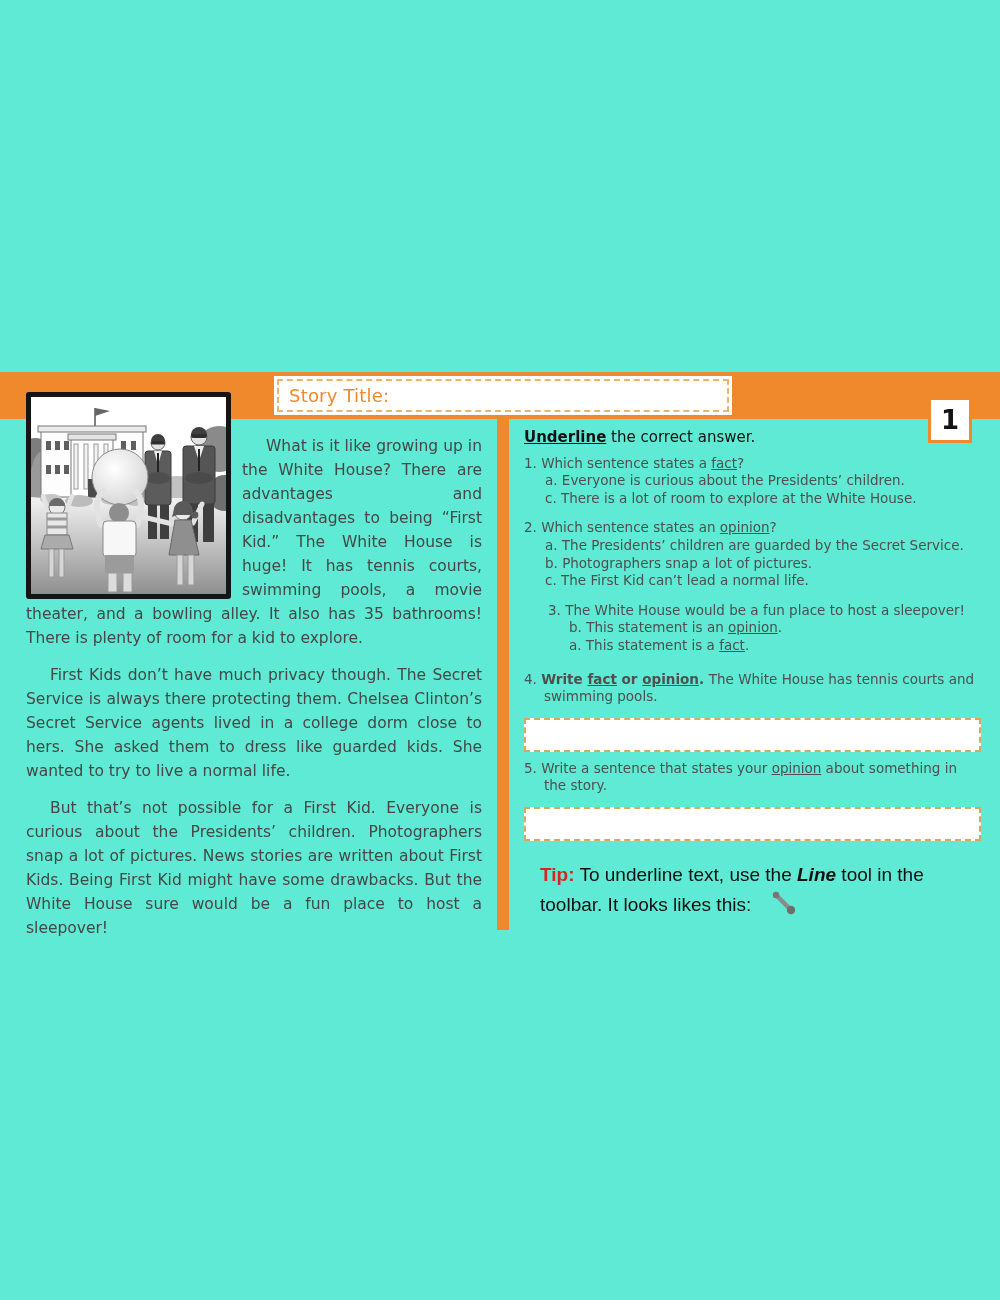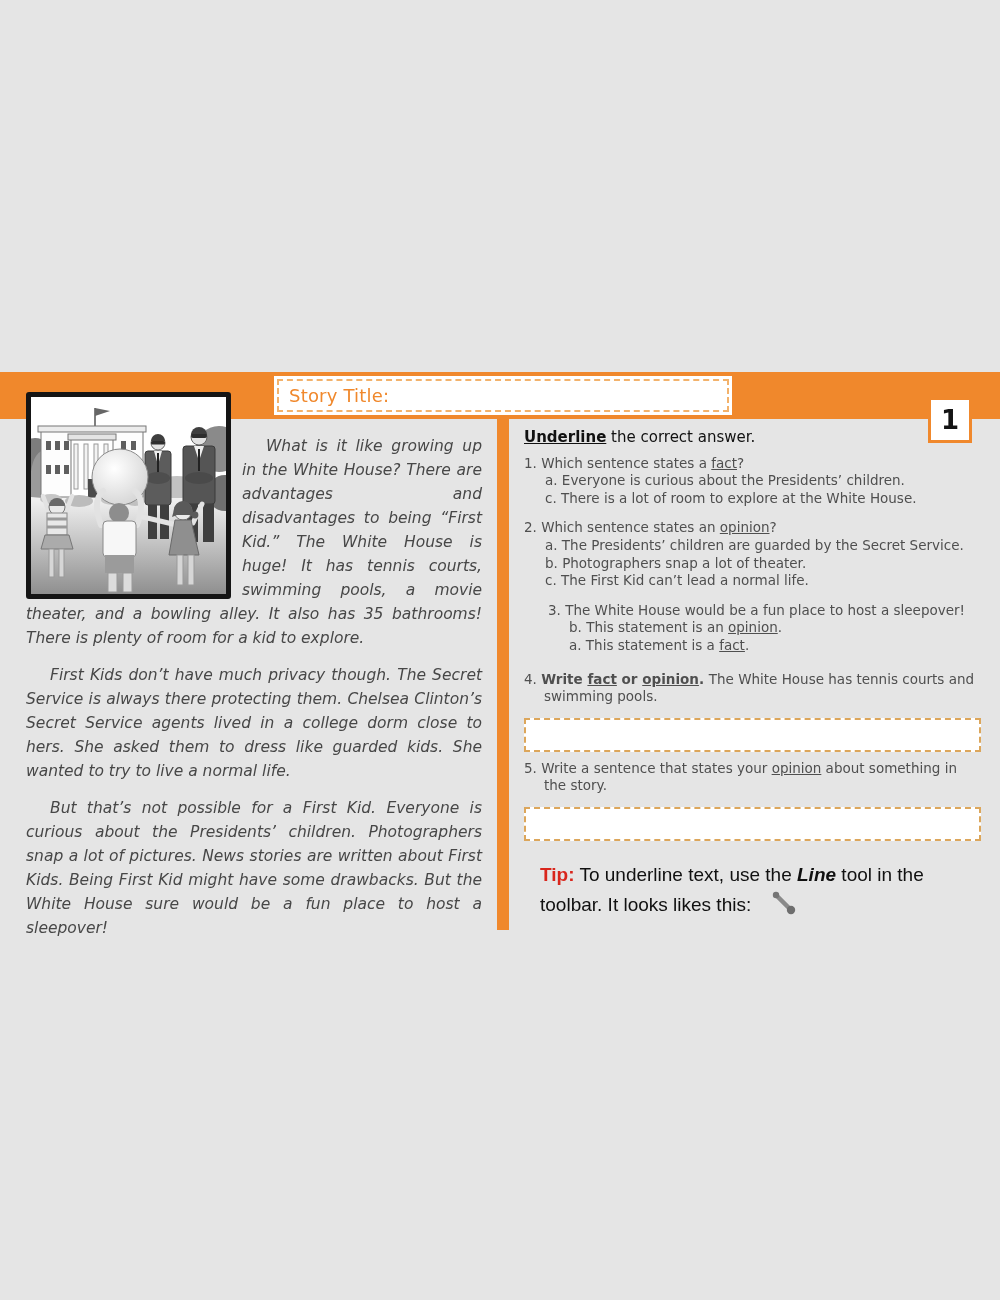--- a/index.html
+++ b/index.html
@@ -1,16 +1,16 @@
 <!DOCTYPE html>
 <html><head>
 <meta charset="utf-8">
 <style>
   html,body{margin:0;padding:0;background:#ffffff;}
-  .page{position:relative;width:1000px;height:1300px;background:#e5e5e5;overflow:hidden;
+  .page{position:relative;width:1000px;height:1300px;background:#5eead4;overflow:hidden;
         font-family:"DejaVu Sans",sans-serif;}
   
   .band{position:absolute;left:0;top:372px;width:1000px;height:47px;background:#F0882C;}
   
   .title-box{position:absolute;left:277px;top:379px;width:438px;height:29px;background:#ffffff;
              border:2px dashed #F3B26B;box-shadow:0 0 0 3px #ffffff;
              display:flex;align-items:center;padding-left:10px;}
   .title-label{color:#F0882C;font-size:18px;letter-spacing:.2px;}
   
   .page-num{position:absolute;left:928px;top:397px;width:38px;height:40px;background:#ffffff;
@@ -18,21 +18,21 @@
             font-size:26px;font-weight:bold;color:#141414;}
   
   .divider{position:absolute;left:497px;top:419px;width:12px;height:511px;background:#F0882C;}
   
   .story-image{position:absolute;left:26px;top:392px;width:195px;height:197px;
                border:5px solid #151515;border-radius:3px;background:#fff;overflow:hidden;}
   
   .left-col{position:absolute;left:26px;top:434px;width:456px;color:#474747;
             font-size:15.5px;line-height:24px;text-align:justify;}
   .img-spacer{float:left;width:216px;height:168px;}
-  .para{margin:0 0 13px 0;text-indent:24px;font-style:italic;}
+  .para{margin:0 0 13px 0;text-indent:24px;}
   
   .right-col{position:absolute;left:524px;top:429px;width:457px;color:#4f4f4f;
              font-size:13.5px;line-height:17.6px;}
   .instruction{color:#111111;font-size:15px;margin-bottom:8px;}
   .question{margin-bottom:12px;}
   .q3{margin-bottom:16px;margin-left:24px;}
   .q-options{padding-left:21px;}
   .q-prompt.hang{padding-left:20px;text-indent:-20px;margin-bottom:4px;}
   .answer-box{height:30px;border:2px dashed #DCA65B;background:#fff;margin:0 0 8px 0;}
   .answer-box.last{margin-bottom:20px;}
@@ -180,21 +180,21 @@
       <div class="q-options">
         <div class="q-option"><span>a. Everyone is curious about the Presidents’ children.</span></div>
         <div class="q-option"><span>c. There is a lot of room to explore at the White House.</span></div>
       </div>
     </div>
 
     <div class="question">
       <div class="q-prompt"><span>2. Which sentence states an </span><span class="rs-u">opinion</span><span>?</span></div>
       <div class="q-options">
         <div class="q-option"><span>a. The Presidents’ children are guarded by the Secret Service.</span></div>
-        <div class="q-option"><span>b. Photographers snap a lot of theater.</span></div>
+        <div class="q-option"><span>b. Photographers snap a lot of pictures.</span></div>
         <div class="q-option"><span>c. The First Kid can’t lead a normal life.</span></div>
       </div>
     </div>
 
     <div class="question q3">
       <div class="q-prompt"><span>3. The White House would be a fun place to host a sleepover!</span></div>
       <div class="q-options">
         <div class="q-option"><span>b. This statement is an </span><span class="rs-u">opinion</span><span>.</span></div>
         <div class="q-option"><span>a. This statement is a </span><span class="rs-u">fact</span><span>.</span></div>
       </div>

